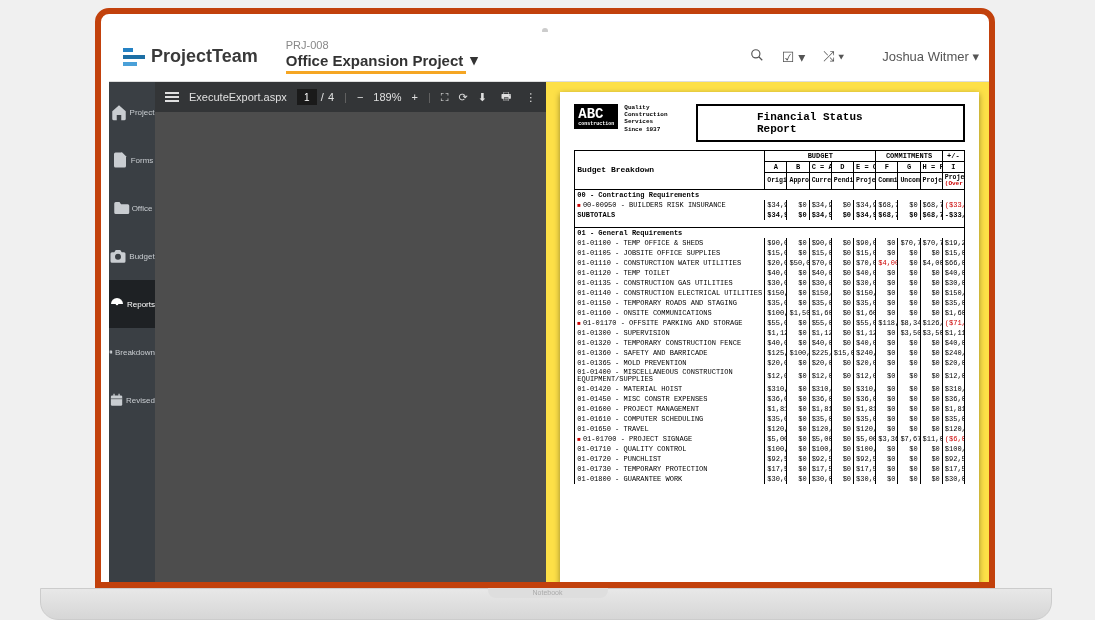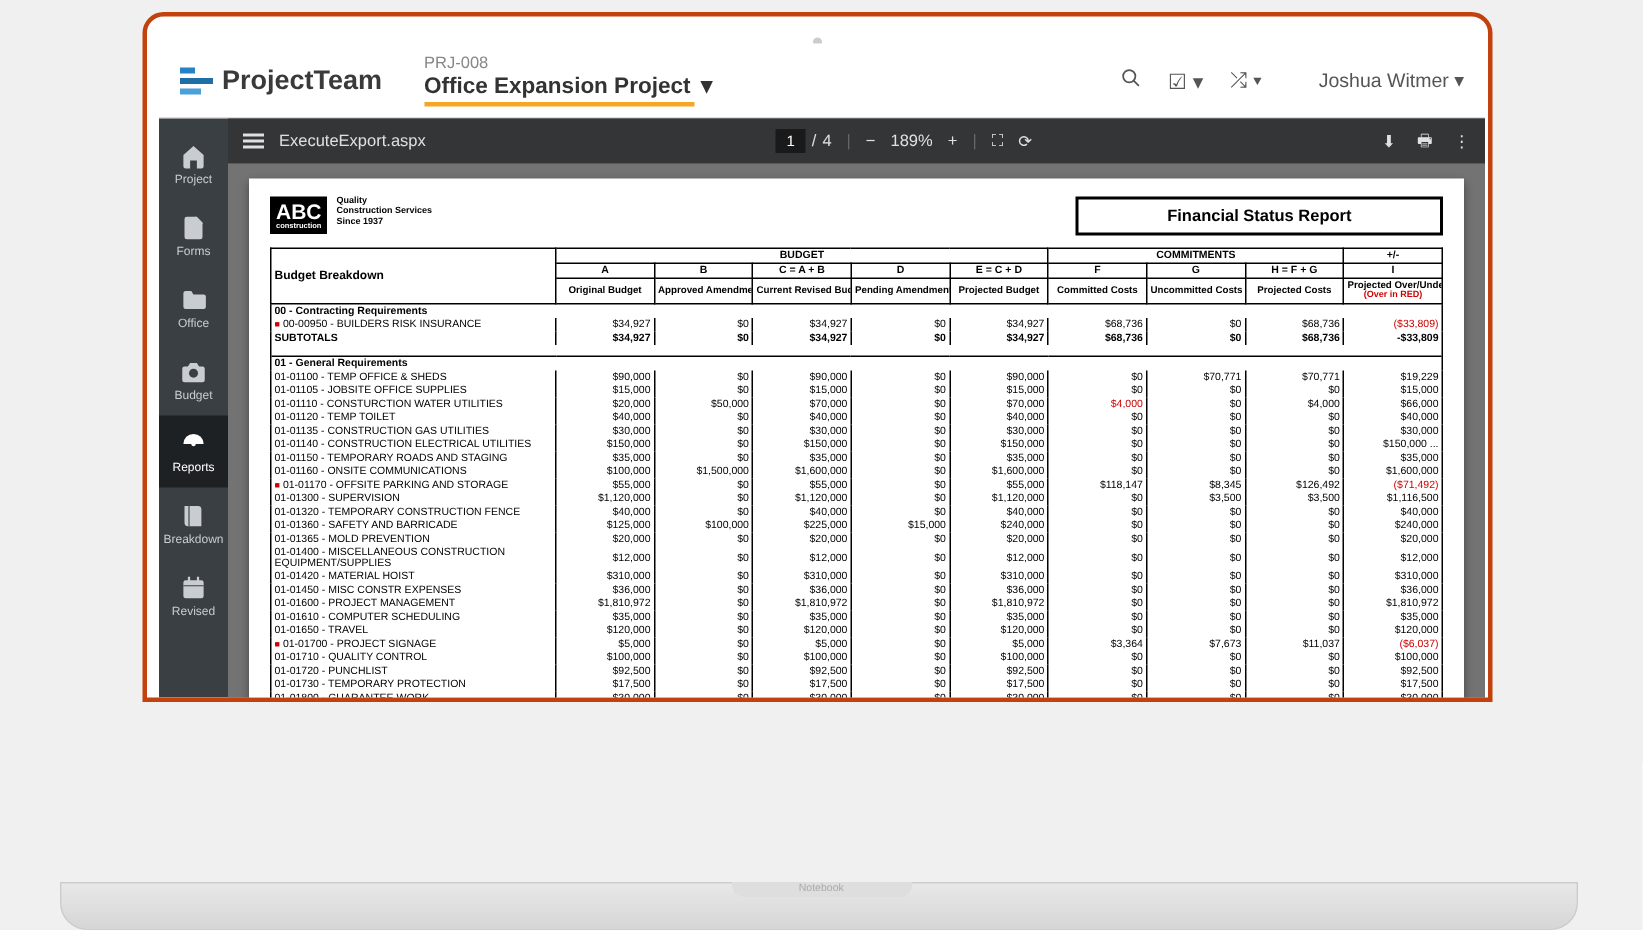--- a/index.html
+++ b/index.html
@@ -1,19 +1,19 @@
 <!DOCTYPE html>
 <html><head>
 <meta charset="utf-8">
 <style>
 * { box-sizing: border-box; margin: 0; padding: 0; }
 body { font-family: Arial, sans-serif; background: #f0f0f0; width: 1095px; height: 620px; overflow: hidden; position: relative; }
 
 .laptop-frame { position: absolute; top: 0; left: 0; width: 1095px; height: 620px; }
-.laptop-body { position: absolute; top: 8px; left: 95px; width: 900px; height: 460px; background: #fff; border: 3px solid #c2410c; border-radius: 14px 14px 0 0; overflow: hidden; }
+.laptop-body { position: absolute; top: 8px; left: 95px; width: 900px; height: 580px; background: #fff; border: 6px solid #c2410c; border-radius: 14px 14px 0 0; overflow: hidden; }
 .laptop-camera { position: absolute; top: 14px; left: 50%; transform: translateX(-50%); width: 6px; height: 6px; background: #ccc; border-radius: 50%; }
 .laptop-base { position: absolute; bottom: 0; left: 40px; width: 1012px; height: 32px; background: linear-gradient(#e8e8e8, #d6d6d6); border-radius: 0 0 18px 18px; border: 1px solid #ccc; }
 .laptop-notch { position: absolute; bottom: 22px; left: 50%; transform: translateX(-50%); width: 120px; height: 10px; background: #dedede; border-radius: 0 0 8px 8px; font-size: 7px; color: #aaa; text-align: center; line-height: 10px; }
 
 .screen { position: absolute; top: 18px; left: 8px; width: 884px; height: 562px; background: #fff; border-radius: 4px; overflow: hidden; }
 
 .topbar { display: flex; align-items: center; height: 50px; border-bottom: 1px solid #ddd; padding: 0 14px; }
 .logo { display: flex; align-items: center; gap: 6px; font-size: 18px; font-weight: 600; color: #3a3a3a; }
 .logo-icon { width: 22px; height: 18px; display: flex; flex-direction: column; justify-content: space-between; }
 .logo-icon span { height: 4px; background: #2582c4; }
@@ -21,35 +21,35 @@
 .project-block { margin-left: 28px; }
 .project-code { font-size: 11px; color: #888; }
 .project-name { font-size: 15px; font-weight: 600; color: #333; display: flex; align-items: center; gap: 7px; }
 .project-underline { height: 3px; background: #f5a623; width: 180px; margin-top: 2px; }
 .topbar-spacer { flex: 1; }
 .topbar-icons { display: flex; align-items: center; gap: 18px; color: #555; font-size: 14px; }
 .user-name { font-size: 13px; margin-left: 20px; }
 
 .body-row { display: flex; height: calc(100% - 50px); }
 .sidebar { width: 46px; background: #3a3f44; display: flex; flex-direction: column; align-items: center; padding-top: 6px; }
-.side-item { width: 46px; height: 48px; display: flex; flex-direction: column; align-items: center; justify-content: center; gap: 2px; color: #c9cdd1; font-size: 8px; cursor: pointer; }
+.side-item { width: 46px; height: 48px; display: flex; flex-direction: row; align-items: center; justify-content: center; gap: 2px; color: #c9cdd1; font-size: 8px; cursor: pointer; }
 .side-item.active { background: #1e2124; color: #fff; }
 .side-item svg { width: 18px; height: 18px; fill: currentColor; }
 
-.viewer { flex: 1; background: #4d4d4d; display: flex; flex-direction: column; justify-content: space-between; }
+.viewer { flex: 1; background: #4d4d4d; display: flex; flex-direction: row; justify-content: space-between; }
 .viewer-toolbar { height: 30px; background: #333537; display: flex; align-items: center; padding: 0 10px; gap: 10px; color: #e0e0e0; font-size: 11px; }
 .vt-left { display: flex; align-items: center; gap: 10px; }
 .vt-center { flex: 1; display: flex; align-items: center; justify-content: center; gap: 10px; }
 .vt-right { display: flex; align-items: center; gap: 14px; }
 .vt-page { display: flex; align-items: center; gap: 4px; }
 .vt-page-input { width: 20px; height: 16px; background: #1a1a1a; color: #fff; border: none; text-align: center; font-size: 10px; }
 .vt-btn { cursor: pointer; }
 .vt-zoom { background: transparent; border: none; color: #e0e0e0; font-size: 11px; }
 
-.doc-area { flex: 1; background: #737373; padding: 10px 14px; overflow: hidden; }
+.doc-area { flex: 1; background: #fde047; padding: 10px 14px; overflow: hidden; font-family: Liberation Mono, monospace; }
 .page { background: #fff; width: 100%; height: 100%; padding: 12px 14px; font-size: 8px; box-shadow: 0 2px 6px rgba(0,0,0,0.4); overflow: hidden; }
 
 .doc-header { display: flex; justify-content: space-between; align-items: flex-start; margin-bottom: 8px; }
 .abc-block { display: flex; gap: 6px; align-items: flex-start; }
 .abc-logo { background: #000; color: #fff; font-weight: 900; font-size: 14px; padding: 3px 4px 1px; line-height: 1; }
 .abc-sub { font-size: 5px; font-weight: 700; background:#000; color:#fff; padding:0 4px 2px; margin-top:-1px; }
 .abc-tag { font-size: 6px; font-weight: 700; line-height: 1.2; }
 .report-title { border: 2px solid #000; padding: 5px 59px; font-weight: 700; font-size: 11px; }
 
 .grid { width: 100%; border-collapse: collapse; font-size: 7px; table-layout: fixed; }

